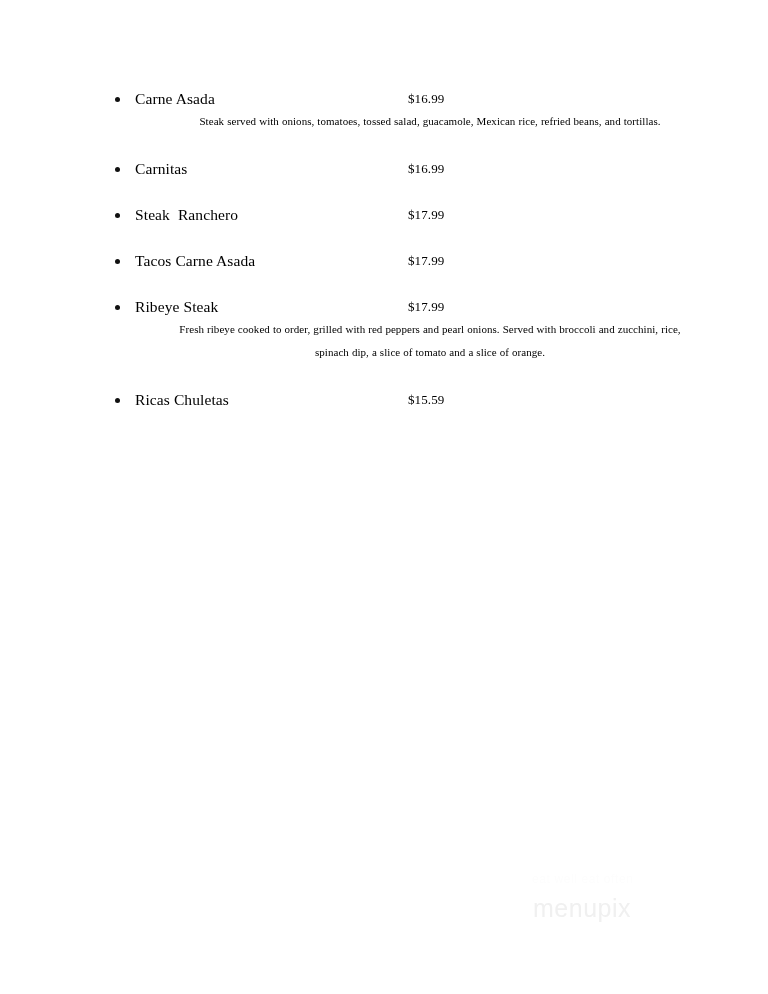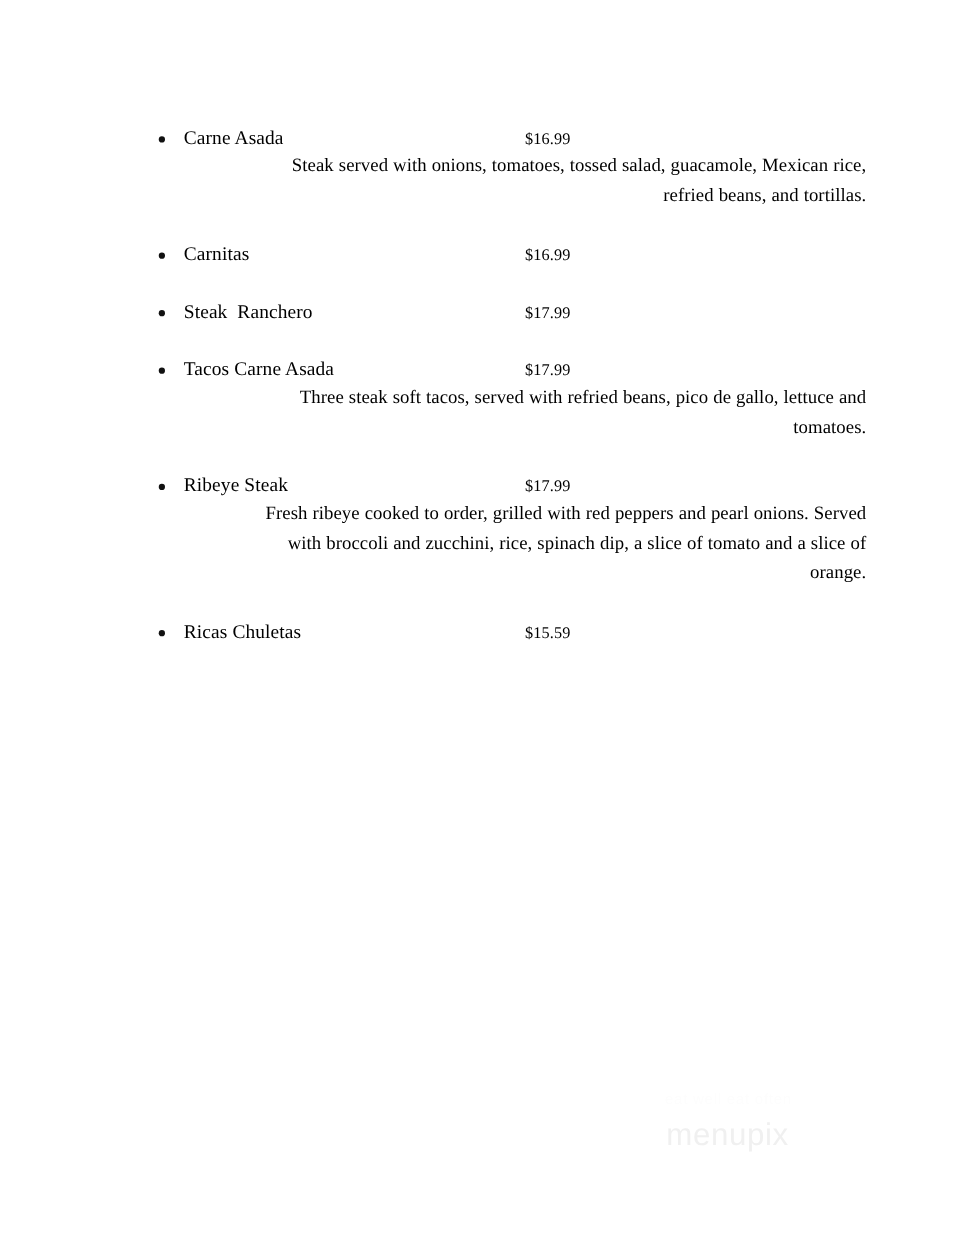--- a/index.html
+++ b/index.html
@@ -23,21 +23,21 @@
     height: 994px;
     background: #ffffff;
   }
 
   .menu-list {
     position: absolute;
     left: 113px;
     top: 88px;
     width: 580px;
     list-style: none;
-    margin: 12px;
+    margin: 0;
     padding: 0;
   }
 
   .menu-item {
     position: relative;
     margin: 0 0 24px 0;
     padding: 0;
   }
 
   .menu-item:last-child {
@@ -76,23 +76,23 @@
     left: 295px;
     top: 0;
     font-size: 13px;
     letter-spacing: 0.1px;
   }
 
   .item-desc {
     margin: 0;
     padding: 0 0 0 66px;
     width: 502px;
-    font-size: 15px;
+    font-size: 11px;
     line-height: 23.5px;
-    text-align: right;
+    text-align: center;
     letter-spacing: 0.05px;
     word-spacing: 0.2px;
   }
 
   
   .watermark {
     position: absolute;
     left: 520px;
     top: 872px;
     width: 180px;
@@ -154,21 +154,20 @@
         <span class="item-price">$17.99</span>
       </div>
     </li>
 
     <li class="menu-item">
       <div class="item-head">
         <span class="bullet-icon"></span>
         <span class="item-name">Tacos Carne Asada</span>
         <span class="item-price">$17.99</span>
       </div>
-      <p class="item-desc">Three steak soft tacos, served with refried beans, pico de gallo, lettuce and tomatoes.</p>
     </li>
 
     <li class="menu-item">
       <div class="item-head">
         <span class="bullet-icon"></span>
         <span class="item-name">Ribeye Steak</span>
         <span class="item-price">$17.99</span>
       </div>
       <p class="item-desc">Fresh ribeye cooked to order, grilled with red peppers and pearl onions. Served with broccoli and zucchini, rice, spinach dip, a slice of tomato and a slice of orange.</p>
     </li>

